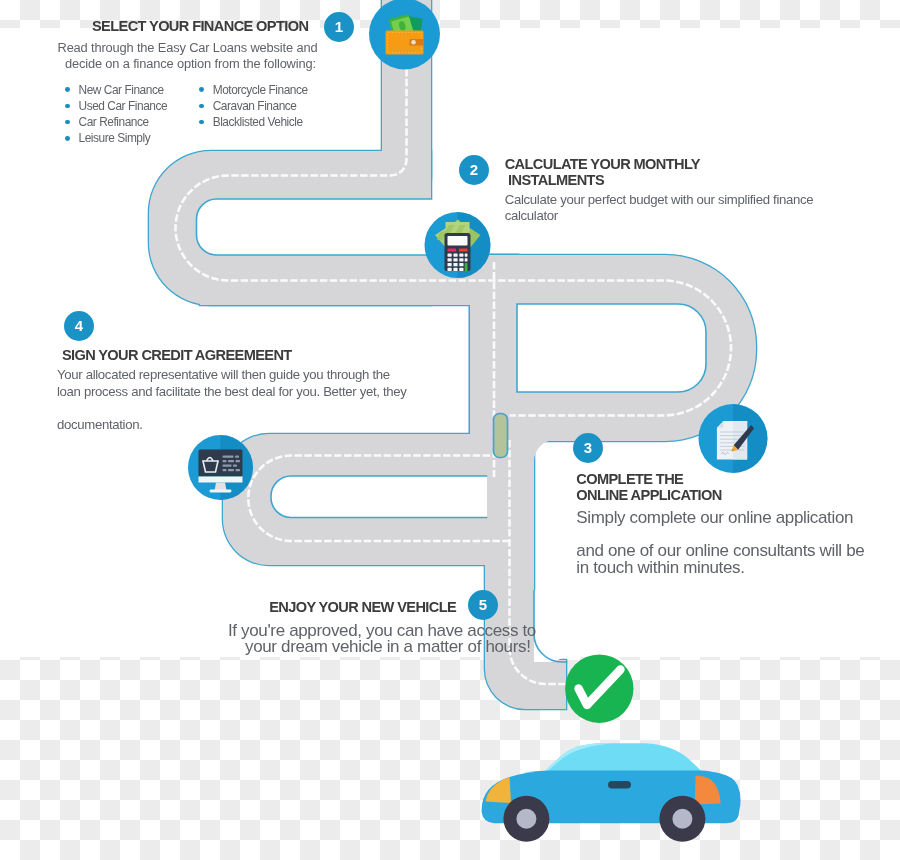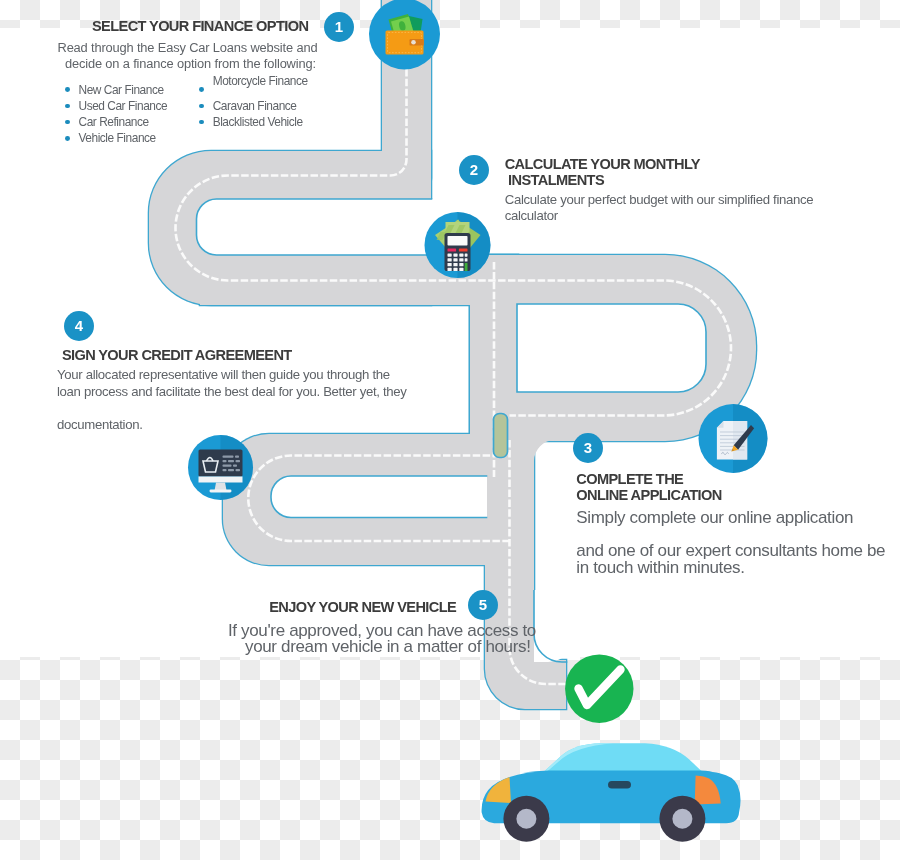--- a/index.html
+++ b/index.html
@@ -71,38 +71,38 @@
   <div class="txt bd" style="left:65px;top:56px">decide on a finance option from the following:</div>
   <div class="txt bd" style="left:57.5px;top:39.5px">Read through the Easy Car Loans website and</div>
 
   <div class="bullet" style="left:64.8px;top:87.30000000000001px"></div>
   <div class="txt li" style="left:78.5px;top:82.60000000000001px">New Car Finance</div>
   <div class="bullet" style="left:64.8px;top:103.5px"></div>
   <div class="txt li" style="left:78.5px;top:98.8px">Used Car Finance</div>
   <div class="bullet" style="left:64.8px;top:119.7px"></div>
   <div class="txt li" style="left:78.5px;top:115.0px">Car Refinance</div>
   <div class="bullet" style="left:64.8px;top:135.9px"></div>
-  <div class="txt li" style="left:78.5px;top:131.2px">Vehicle Finance</div>
+  <div class="txt li" style="left:78.5px;top:131.2px">Leisure Simply</div>
 
   <div class="bullet" style="left:199.2px;top:87.30000000000001px"></div>
-  <div class="txt li" style="left:212.7px;top:74px">Motorcycle Finance</div>
+  <div class="txt li" style="left:212.7px;top:83px">Motorcycle Finance</div>
   <div class="bullet" style="left:199.2px;top:103.5px"></div>
   <div class="txt li" style="left:212.7px;top:98.8px">Caravan Finance</div>
   <div class="bullet" style="left:199.2px;top:119.7px"></div>
   <div class="txt li" style="left:212.7px;top:115.0px">Blacklisted Vehicle</div>
 
   <div class="txt h1" style="left:504.7px;top:155.5px">CALCULATE YOUR MONTHLY</div>
   <div class="txt h1" style="left:504.7px;top:171.8px"> INSTALMENTS</div>
   <div class="txt bd4" style="left:504.7px;top:191.5px">Calculate your perfect budget with our simplified finance</div>
   <div class="txt bd4" style="left:504.7px;top:208.2px">calculator</div>
 
   <div class="txt h1" style="left:576.3px;top:470.8px">COMPLETE THE</div>
   <div class="txt h1" style="left:576.3px;top:486.9px">ONLINE APPLICATION</div>
   <div class="txt bd3" style="left:576.3px;top:507.8px">Simply complete our online application</div>
-  <div class="txt bd3" style="left:576.3px;top:540.9px">and one of our expert consultants home be</div>
+  <div class="txt bd3" style="left:576.3px;top:540.9px">and one of our online consultants will be</div>
   <div class="txt bd3" style="left:576.3px;top:558.2px">in touch within minutes.</div>
 
   <div class="txt h1" style="left:61.9px;top:347px">SIGN YOUR CREDIT AGREEMEENT</div>
   <div class="txt bd2" style="left:57px;top:367.3px">Your allocated representative will then guide you through the</div>
   <div class="txt bd2" style="left:57px;top:383.7px">loan process and facilitate the best deal for you. Better yet, they</div>
   <div class="txt bd2" style="left:57px;top:416.5px">documentation.</div>
 
   <div class="txt h1" style="left:269.2px;top:599px">ENJOY YOUR NEW VEHICLE</div>
   <div class="txt bd3" style="left:228px;top:621px">If you're approved, you can have access to</div>
   <div class="txt bd3" style="left:245px;top:636.5px">your dream vehicle in a matter of hours!</div>

